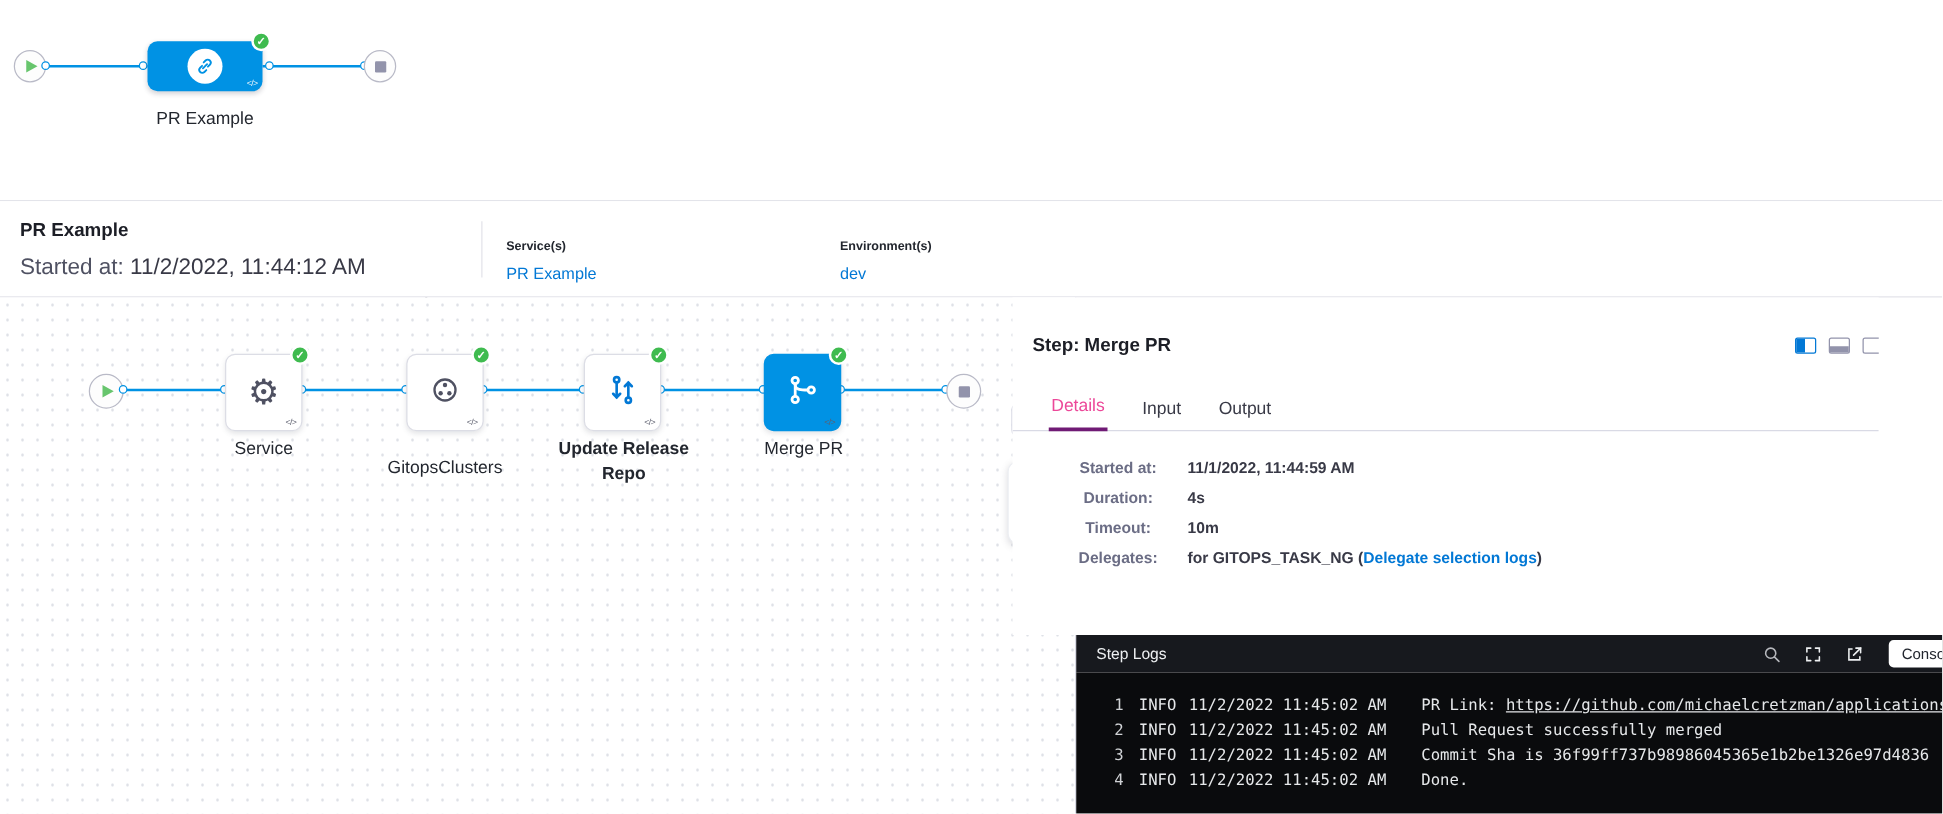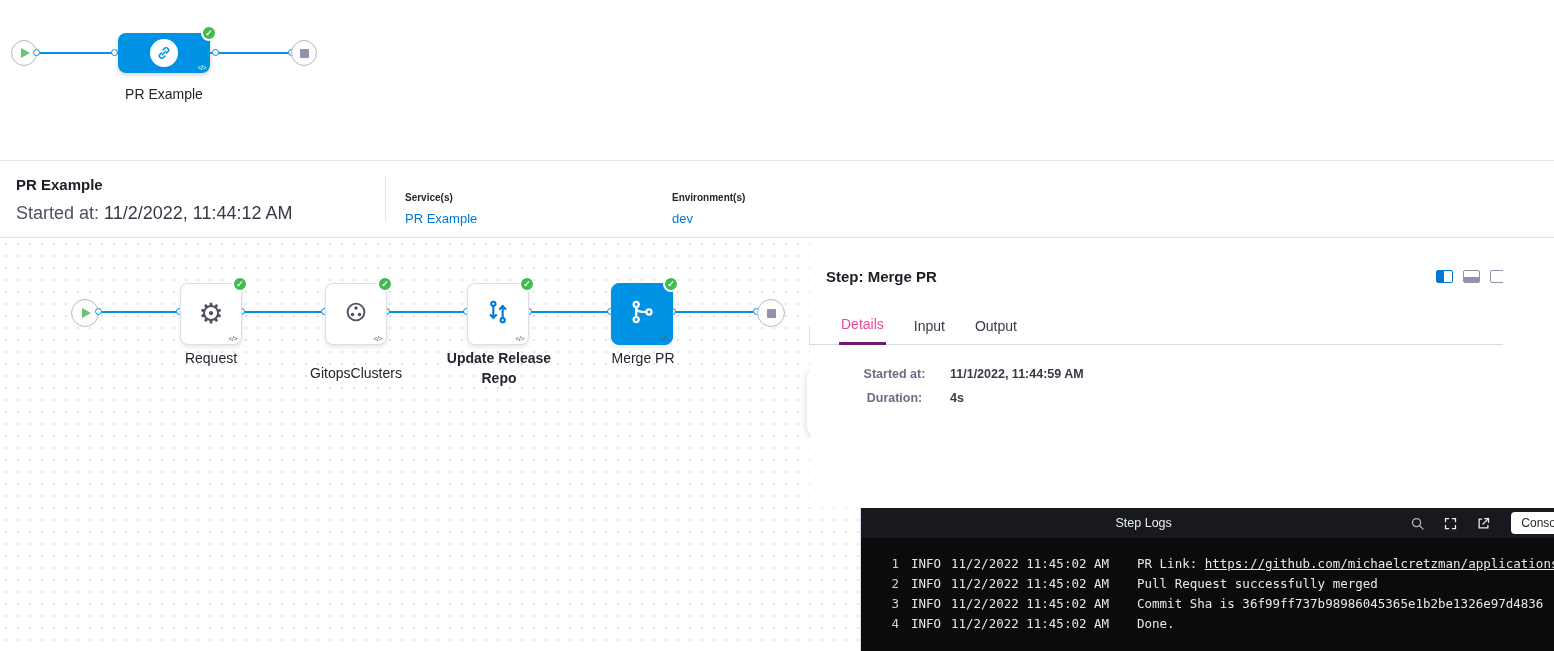--- a/index.html
+++ b/index.html
@@ -85,21 +85,21 @@
   .d-label { width:111px; color:#6b6d85; font-weight:bold; }
   .d-value { color:#383946; font-weight:bold; }
   .d-value a { font-weight:bold; }
 
   
   .logs { left:861px; top:508px; width:693px; height:143px; }
   .logs-header {
     height:30px; background:#17191e; display:flex; align-items:center;
     padding:0 0 0 16px; color:#eef0f2; font-size:12.5px; overflow:hidden;
   }
-  .logs-title { flex:1;text-align:center; }
+  .logs-title { flex:1; }
   .log-hicon { margin-right:18px; display:flex; align-items:center; cursor:pointer; }
   .console-pill {
     background:#fff; color:#22262e; font-size:12px; padding:4px 10px; border-radius:4px;
     margin-left:2px; margin-right:-12px; white-space:nowrap; cursor:pointer;
   }
   .logs-body {
     position:absolute; top:30px; left:0; right:0; bottom:0; background:#0a0b0d;
     padding:18px 0 0 24px; font-family:"DejaVu Sans Mono", monospace;
     font-size:12.5px; color:#e6e8ea; overflow:hidden;
   }
@@ -228,21 +228,21 @@
         </svg>
       </span>
       <span class="code-glyph">&lt;/&gt;</span>
       <span class="check-badge">✓</span>
     </div>
 
     <div class="abs end-circle" style="left:757px;top:61px;width:28px;height:28px;">
       <span class="end-square"></span>
     </div>
 
-    <div class="abs node-label" style="left:141px;top:110px;width:140px;">Request</div>
+    <div class="abs node-label" style="left:141px;top:110px;width:140px;">Service</div>
     <div class="abs node-label" style="left:286px;top:125px;width:140px;">GitopsClusters</div>
     <div class="abs node-label" style="left:439px;top:110px;width:120px;font-weight:bold;">Update Release Repo</div>
     <div class="abs node-label" style="left:573px;top:110px;width:140px;">Merge PR</div>
 
     <div class="abs zoom-btn" style="left:811px;top:40px;width:24px;height:24px;">
       <svg width="20" height="20" viewBox="0 0 24 24" fill="none" stroke="#4f5162" stroke-width="2" stroke-linecap="round">
         <path d="M4 9 V4 h5 M15 4 h5 v5 M20 15 v5 h-5 M9 20 H4 v-5"></path>
       </svg>
     </div>
     <div class="abs zoom-btn marquee-btn" style="left:809px;top:84px;">
@@ -275,20 +275,30 @@
 
     <div class="abs details">
       <div class="d-row">
         <span class="d-label">Started at:</span>
         <span class="d-value">11/1/2022, 11:44:59 AM</span>
       </div>
       <div class="d-row">
         <span class="d-label">Duration:</span>
         <span class="d-value">4s</span>
       </div>
+      <div class="d-row">
+        <span class="d-label">Timeout:</span>
+        <span class="d-value">10m</span>
+      </div>
+      <div class="d-row">
+        <span class="d-label">Delegates:</span>
+        <span class="d-value">
+          <span>for GITOPS_TASK_NG (</span><a class="link-blue">Delegate selection logs</a><span>)</span>
+        </span>
+      </div>
     </div>
   </div>
 
   <div class="abs logs">
     <div class="logs-header">
       <span class="logs-title">Step Logs</span>
       <span class="log-hicon">
         <svg width="15" height="15" viewBox="0 0 24 24" fill="none" stroke="#b6b8bd" stroke-width="2" stroke-linecap="round">
           <circle cx="10.5" cy="10.5" r="6.5"></circle>
             <path d="M15.5 15.5 L21 21"></path>

